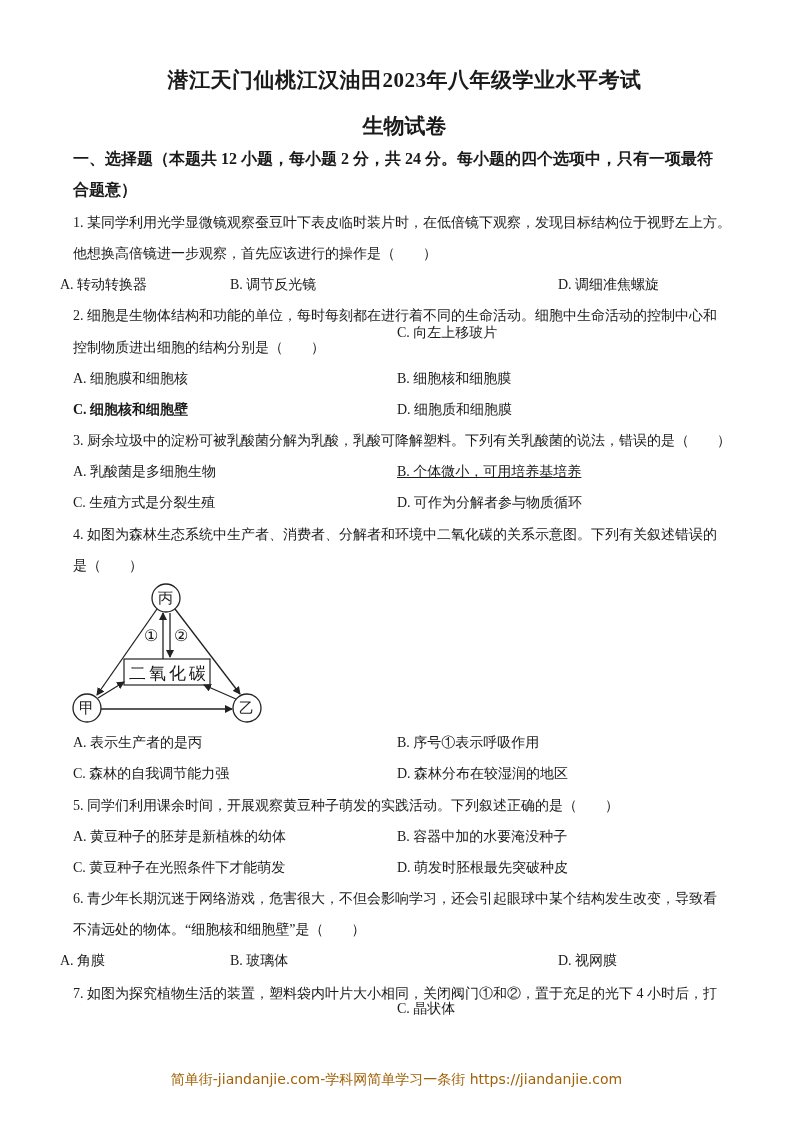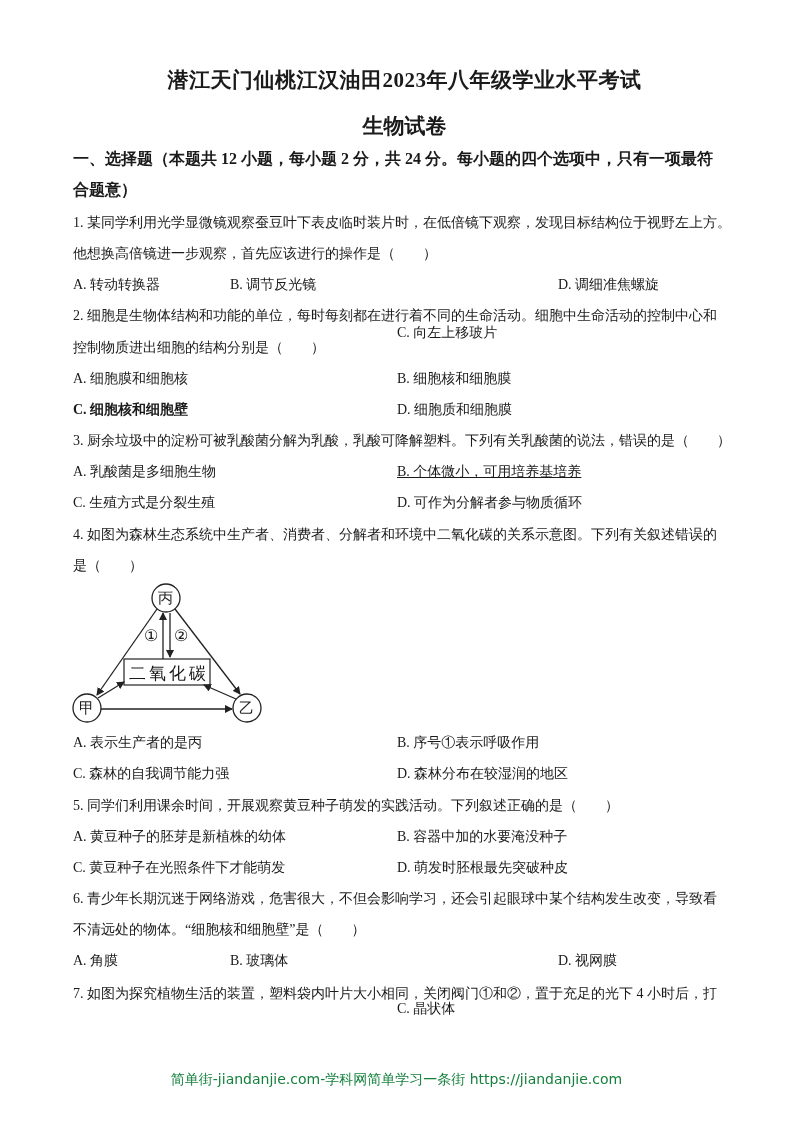--- a/index.html
+++ b/index.html
@@ -5,24 +5,24 @@
   html, body { margin:0; padding:0; background:#ffffff; }
   body { width:793px; height:1122px; position:relative; overflow:hidden;
          font-family:"Liberation Serif","DejaVu Serif",serif; color:#1a1a1a; }
   .page { position:absolute; left:0; top:0; width:793px; height:1122px; }
   .title { position:absolute; left:0; width:793px; text-align:center; font-weight:bold;padding-left:8px; }
   .t1 { top:66px; font-size:21px; letter-spacing:0.5px; }
   .t2 { top:112px; font-size:21px; }
   .line { position:absolute; left:73px; font-size:14px; white-space:nowrap; line-height:18px; }
   .section { font-weight:bold; font-size:16px; }
   .opt { position:absolute; font-size:14px; white-space:nowrap; line-height:18px; }
-  .c1 { left:73px;text-align:center; } .c2 { left:230px; } .c3 { left:397px;margin-top:48px; } .c4 { left:558px; }
+  .c1 { left:60px;text-align:center; } .c2 { left:230px; } .c3 { left:397px;margin-top:48px; } .c4 { left:558px; }
   .h1 { left:73px; } .h2 { left:397px; }
   .footer { position:absolute; top:1071px; left:0; width:793px; text-align:center;
-            font-family:"DejaVu Sans","Liberation Sans",sans-serif; font-size:14px; color:#15803d; }
+            font-family:"DejaVu Sans","Liberation Sans",sans-serif; font-size:14px; color:#a16207; }
   .diagram { position:absolute; left:66px; top:582px; width:210px; height:145px; }
 </style>
 </head>
 <body>
 
 <div class="page">
 
   <div class="title t1">潜江天门仙桃江汉油田2023年八年级学业水平考试</div>
   <div class="title t2">生物试卷</div>
 

